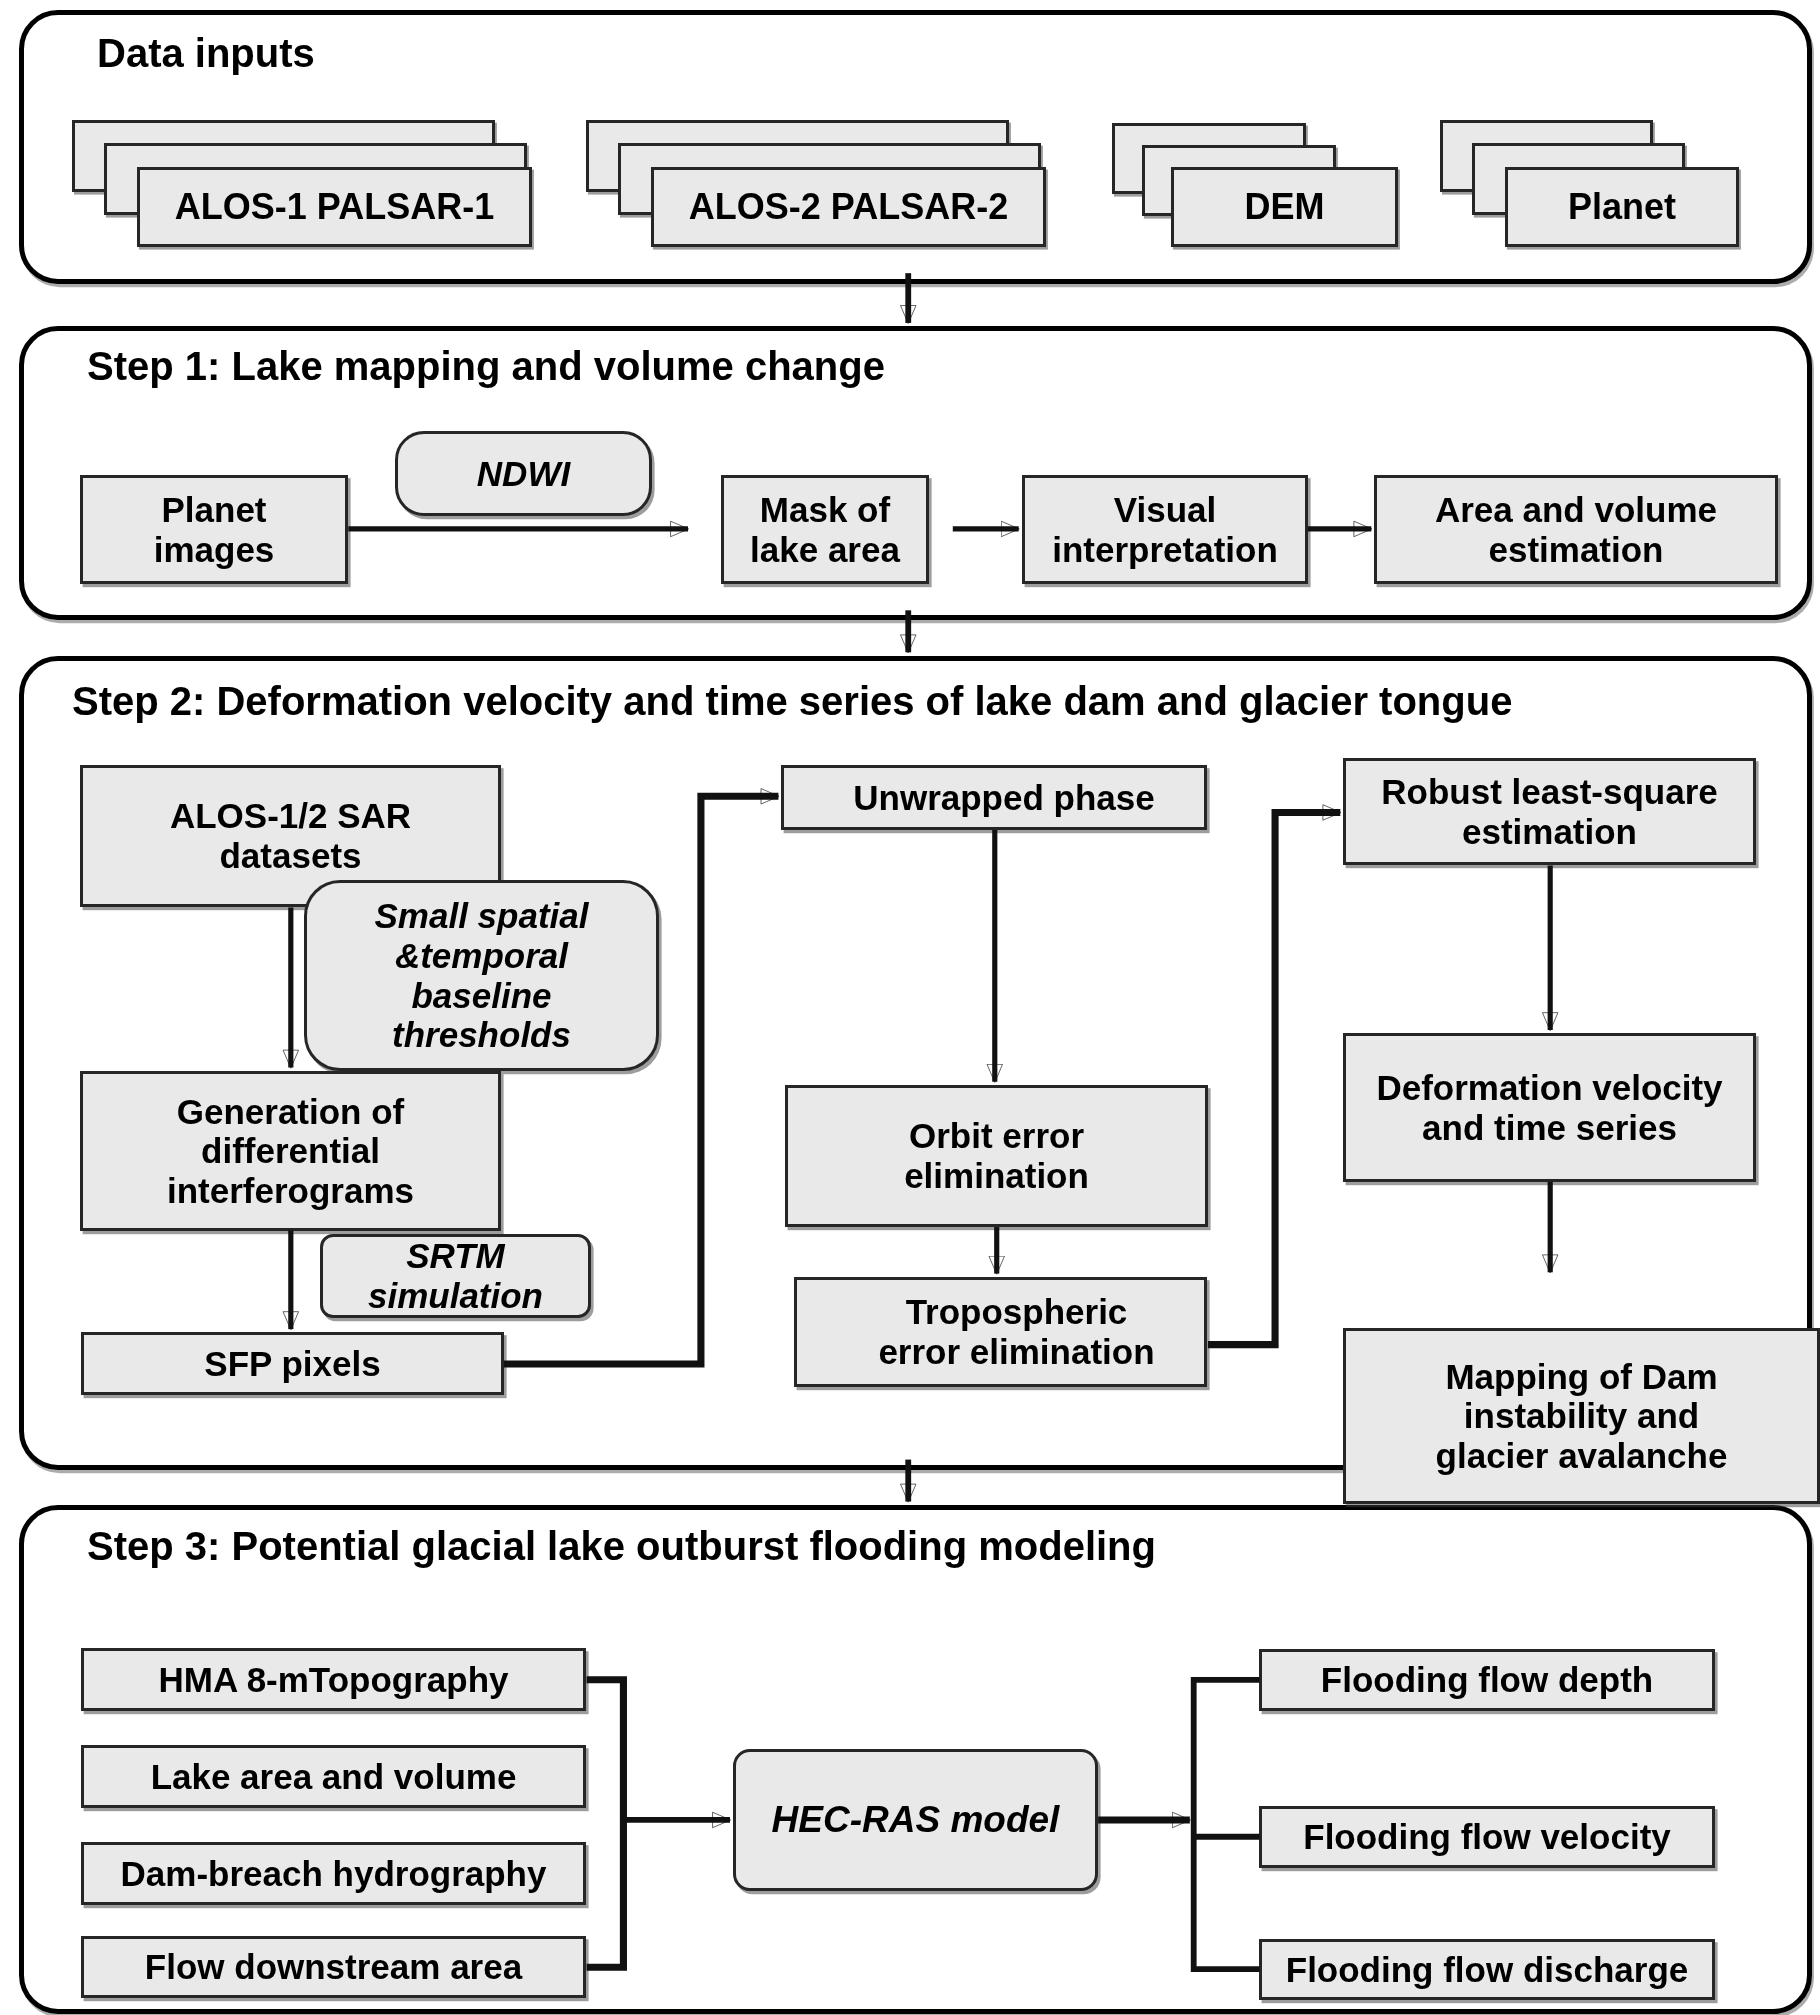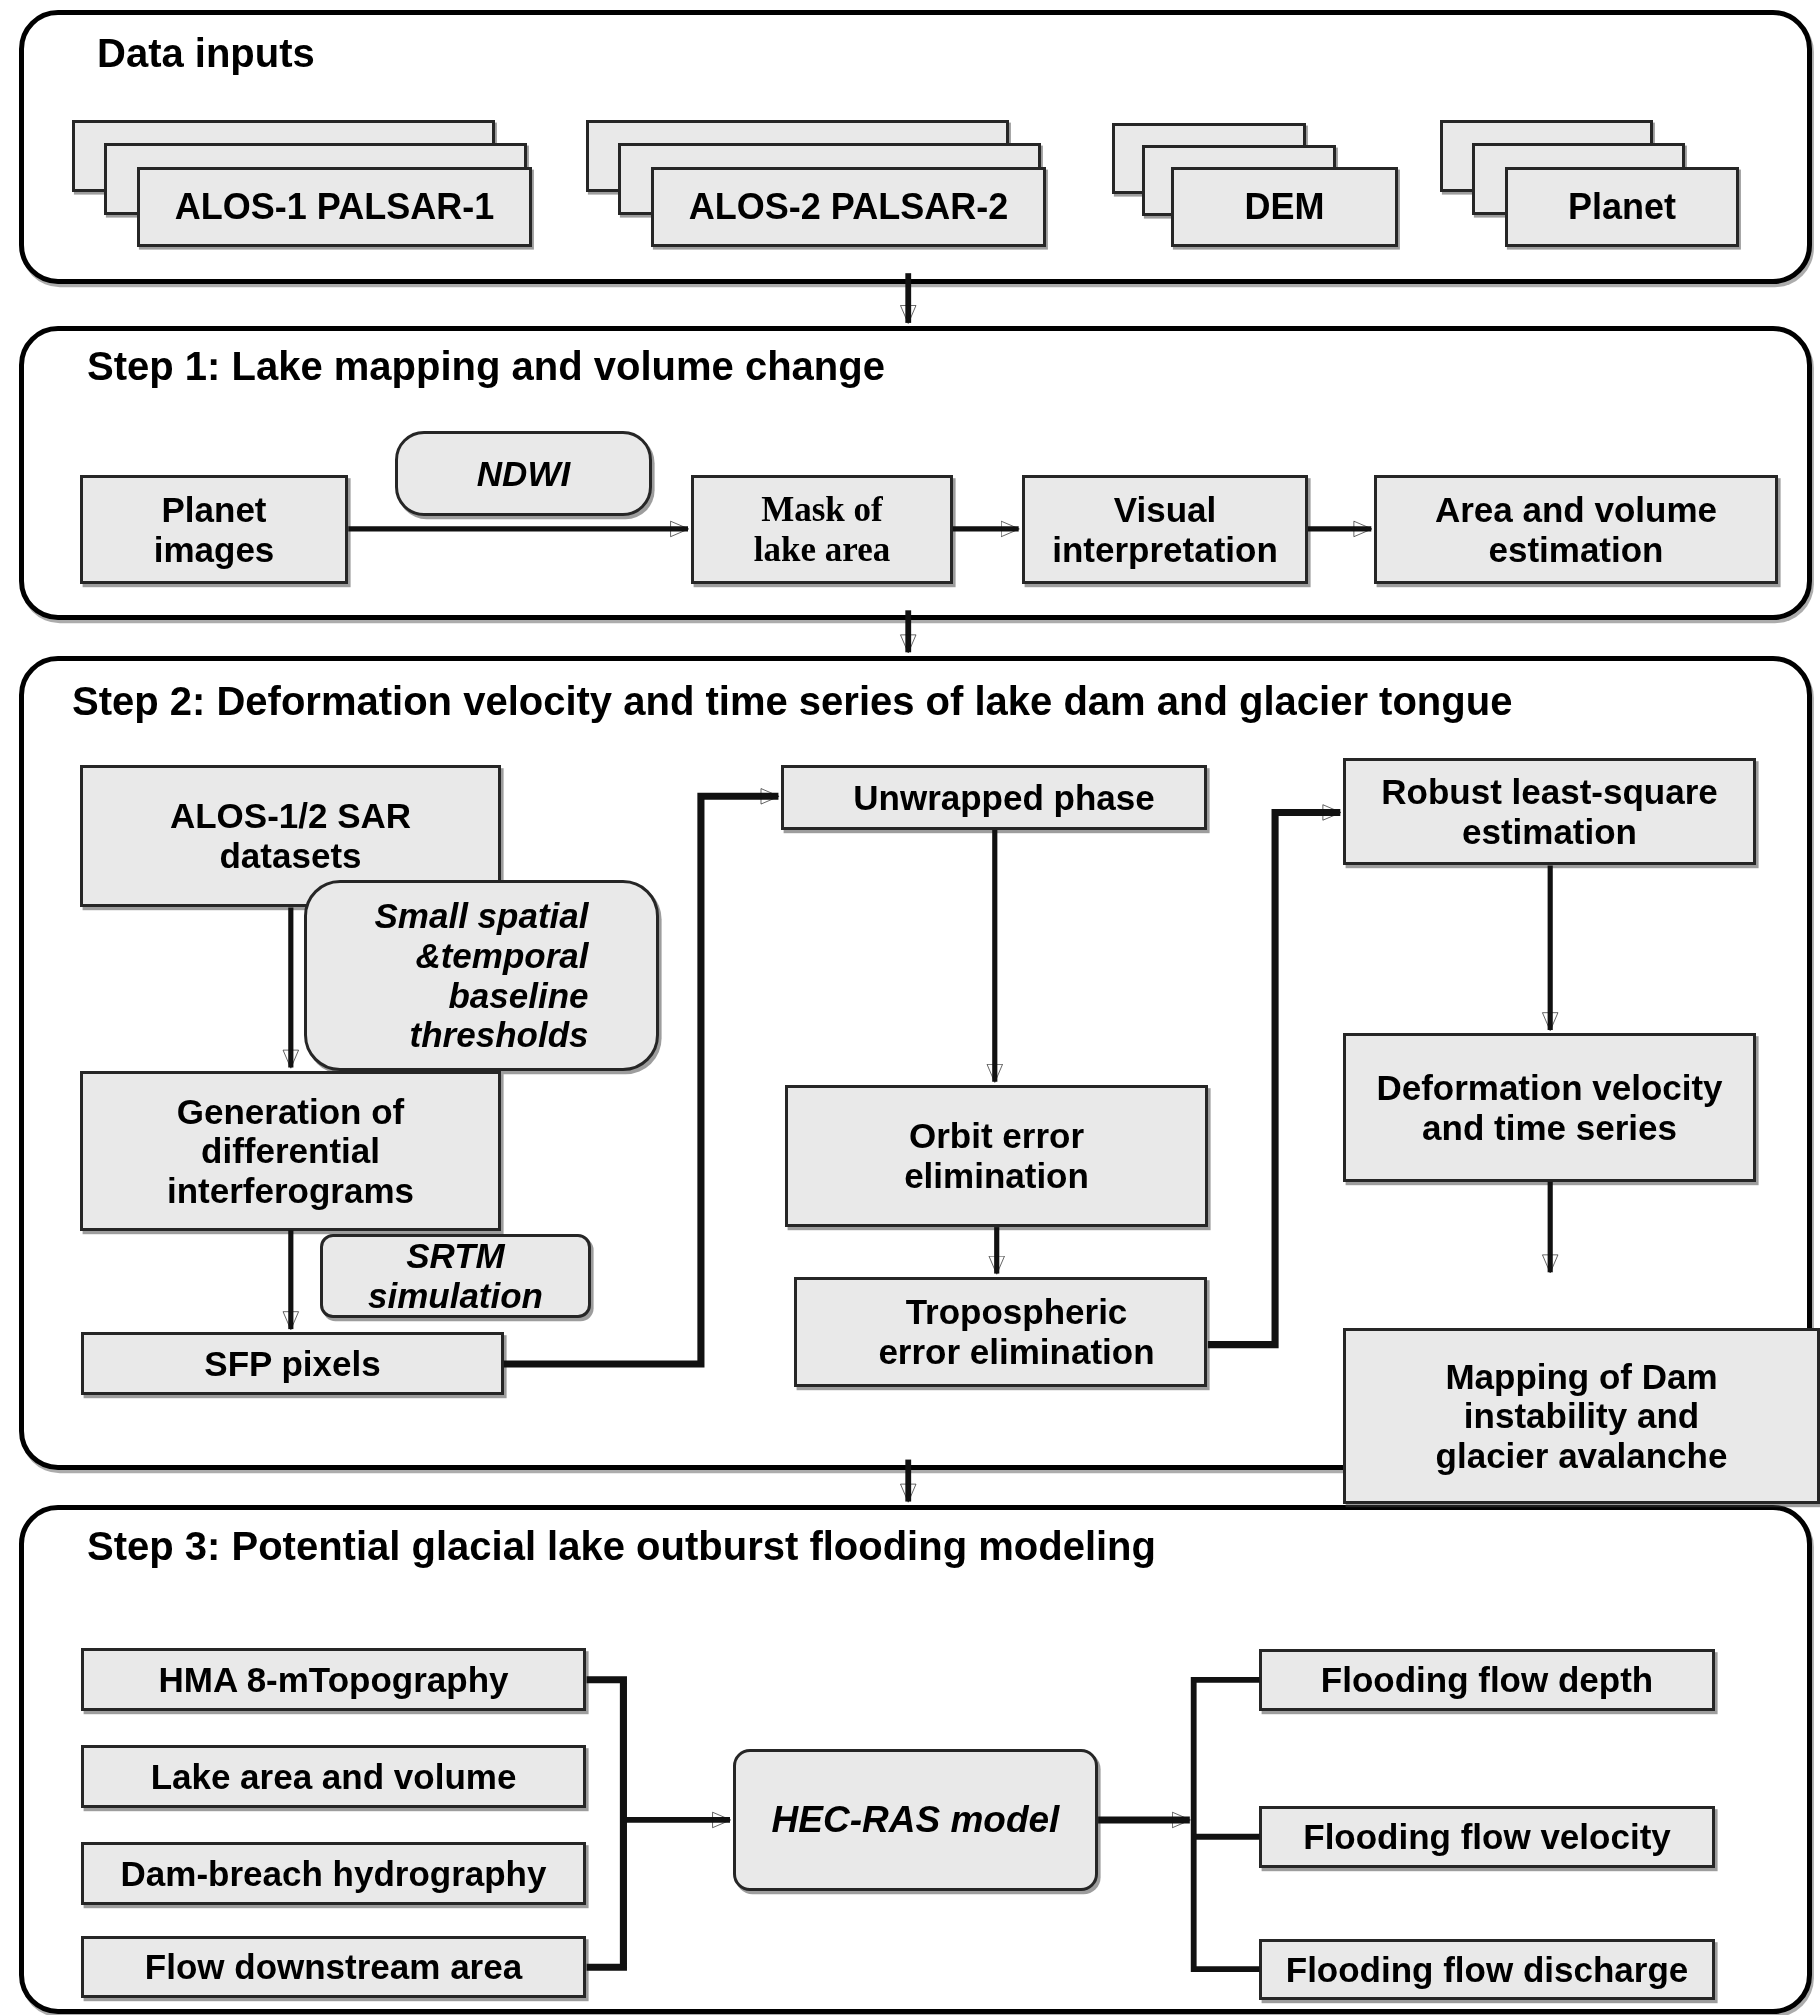--- a/index.html
+++ b/index.html
@@ -47,26 +47,26 @@
   #st-alos1 .l3,#st-alos2 .l3{left:65px;top:47px;width:395px;height:80px;}
   #st-dem .l1{left:0;top:0;width:194px;height:71px;}
   #st-dem .l2{left:30px;top:22px;width:194px;height:71px;}
   #st-dem .l3{left:59px;top:44px;width:227px;height:80px;}
   #st-planet .l1{left:0;top:0;width:213px;height:72px;}
   #st-planet .l2{left:32px;top:23px;width:213px;height:72px;}
   #st-planet .l3{left:65px;top:47px;width:234px;height:80px;}
   
   #b-planet-images{left:80px;top:475px;width:268px;height:109px;}
   #b-ndwi{left:395px;top:431px;width:257px;height:85px;}
-  #b-mask{left:691px;top:475px;width:262px;height:109px;font-family:Liberation Serif, serif;}
+  #b-mask{left:721px;top:475px;width:208px;height:109px;}
   #b-visual{left:1022px;top:475px;width:286px;height:109px;}
   #b-areavol{left:1374px;top:475px;width:404px;height:109px;}
   
   #b-alosds{left:80px;top:765px;width:421px;height:142px;}
-  #b-smallspatial{left:304px;top:880px;width:355px;height:191px;border-radius:36px;text-align:right;}
+  #b-smallspatial{left:304px;top:880px;width:355px;height:191px;border-radius:36px;}
   #b-generation{left:80px;top:1071px;width:421px;height:160px;}
   #b-srtm{left:320px;top:1234px;width:271px;height:84px;border-radius:13px;}
   #b-sfp{left:81px;top:1332px;width:423px;height:63px;}
   #b-unwrapped{left:781px;top:765px;width:426px;height:65px;padding-left:20px;}
   #b-orbit{left:785px;top:1085px;width:423px;height:142px;}
   #b-tropo{left:794px;top:1277px;width:413px;height:110px;padding-left:32px;}
   #b-robust{left:1343px;top:758px;width:413px;height:107px;}
   #b-defvel{left:1343px;top:1033px;width:413px;height:149px;}
   #b-mapping{left:1343px;top:1328px;width:477px;height:176px;}
   

